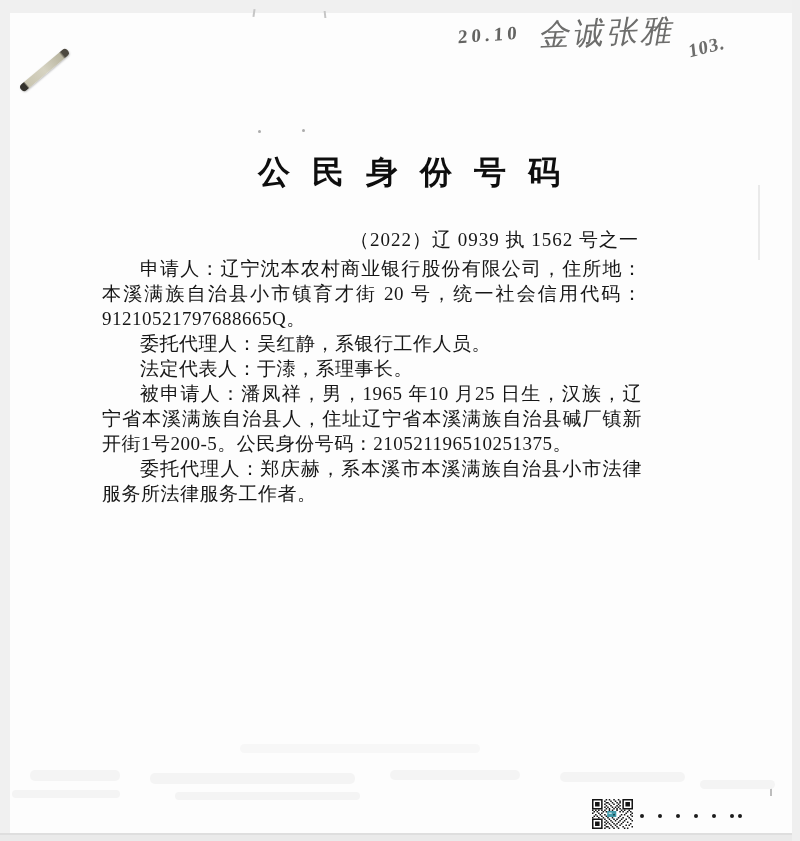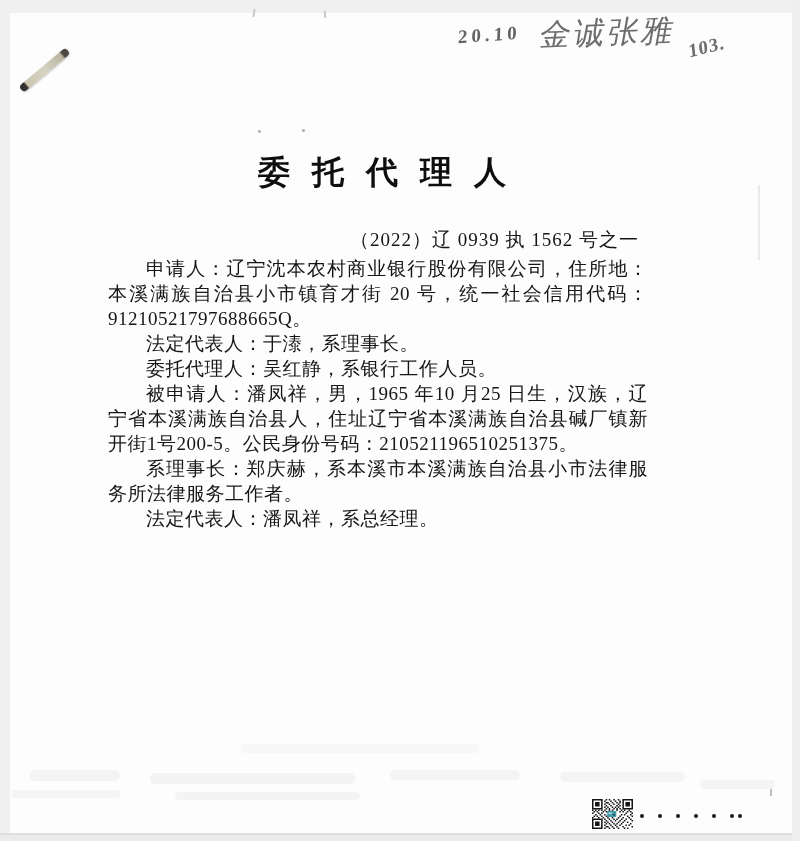--- a/index.html
+++ b/index.html
@@ -62,21 +62,21 @@
   .doc-title {
     position:absolute; left:258px; top:151px;
     font-size:32px; font-weight:bold; letter-spacing:22px; white-space:nowrap;
     color:#0e0e0e;
   }
   .case-number {
     position:absolute; left:350px; top:227px;
     font-size:19px; letter-spacing:1px; white-space:nowrap;
   }
   .body-text {
-    position:absolute; left:108px; top:256px; width:540px;
+    position:absolute; left:102px; top:256px; width:540px;
     font-size:19px; line-height:25px; text-align:justify;
     letter-spacing:.5px;
   }
   .body-text p { text-indent:2em; margin:0; }
 
   
   .qr { position:absolute; left:592px; top:799px; width:41px; height:30px; }
   .dots { position:absolute; left:640px; top:814px; display:flex; align-items:center; }
   .dots i { display:block; width:4px; height:4px; border-radius:50%; background:#1c1c1c; }
   .dots i + i { margin-left:14px; }
@@ -103,30 +103,29 @@
   <div class="ghost" style="left:390px; top:770px; width:130px; height:10px;"></div>
   <div class="ghost" style="left:560px; top:772px; width:125px; height:10px;"></div>
   <div class="ghost" style="left:700px; top:780px; width:75px;  height:9px;"></div>
   <div class="ghost" style="left:12px;  top:790px; width:108px; height:8px;"></div>
   <div class="ghost" style="left:175px; top:792px; width:185px; height:8px;"></div>
 
   <div class="hand hand-date">20.10</div>
   <div class="hand hand-name">金诚张雅</div>
   <div class="hand hand-num">103.</div>
 
-  <div class="doc-title">委托代理人</div>
+  <div class="doc-title">公民身份号码</div>
   <div class="case-number">（2022）辽 0939 执 1562 号之一</div>
 
   <div class="body-text">
     <p>申请人：辽宁沈本农村商业银行股份有限公司，住所地：本溪满族自治县小市镇育才街 20 号，统一社会信用代码：91210521797688665Q。</p>
+    <p>委托代理人：吴红静，系银行工作人员。</p>
     <p>法定代表人：于溙，系理事长。</p>
-    <p>委托代理人：吴红静，系银行工作人员。</p>
     <p>被申请人：潘凤祥，男，1965 年10 月25 日生，汉族，辽宁省本溪满族自治县人，住址辽宁省本溪满族自治县碱厂镇新开街1号200-5。公民身份号码：210521196510251375。</p>
-    <p>系理事长：郑庆赫，系本溪市本溪满族自治县小市法律服务所法律服务工作者。</p>
-    <p>法定代表人：潘凤祥，系总经理。</p>
+    <p>委托代理人：郑庆赫，系本溪市本溪满族自治县小市法律服务所法律服务工作者。</p>
   </div>
 
   <svg class="qr" viewBox="0 0 27 20" preserveAspectRatio="none">
     <rect x="0" y="0" width="27" height="20" fill="#ffffff"></rect>
 
     <path d="M0 0h7v7H0z M20 0h7v7h-7z M0 13h7v7H0z" fill="#141414"></path>
     <path d="M1 1h5v5H1z M21 1h5v5h-5z M1 14h5v5H1z" fill="#ffffff"></path>
     <path d="M2 2h3v3H2z M22 2h3v3h-3z M2 15h3v3H2z" fill="#141414"></path>
 
     <path fill="#141414" d="M9 0h1v1H9z M11 0h1v1h-1z M14 0h1v1h-1z M17 0h1v1h-1z

